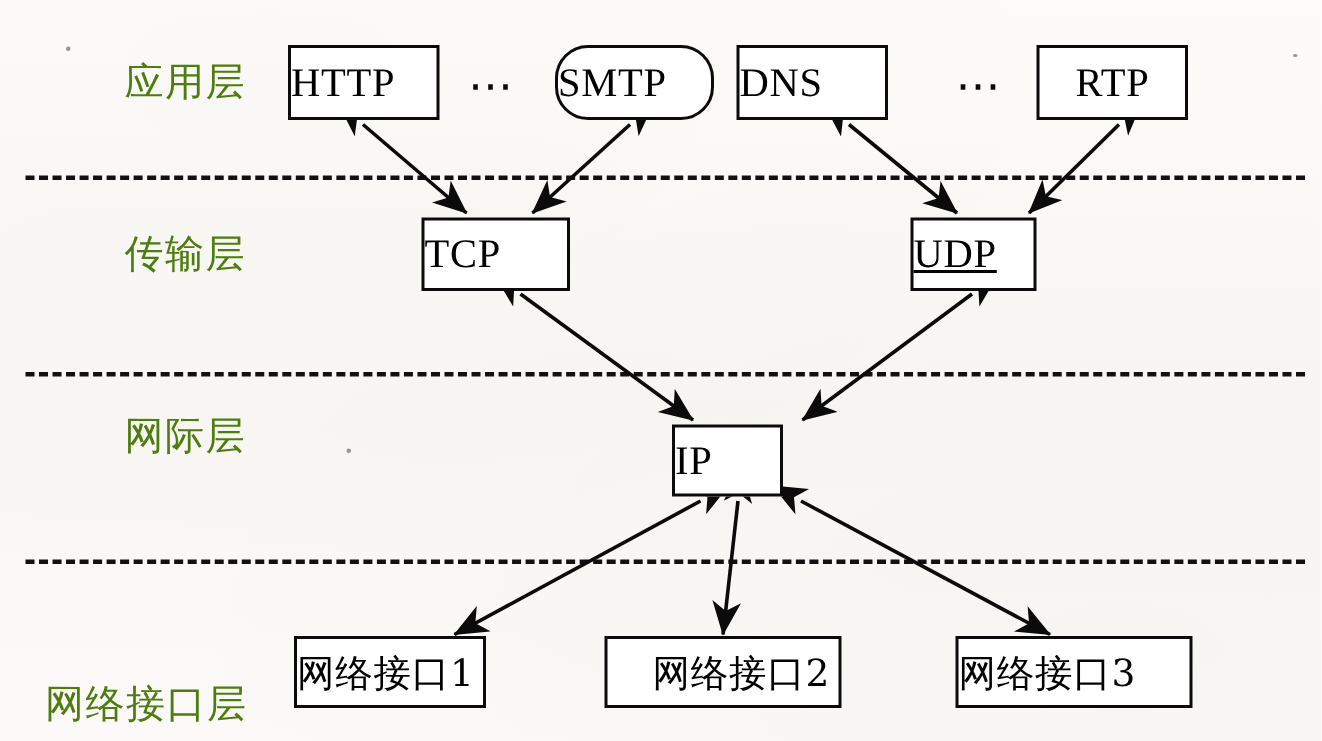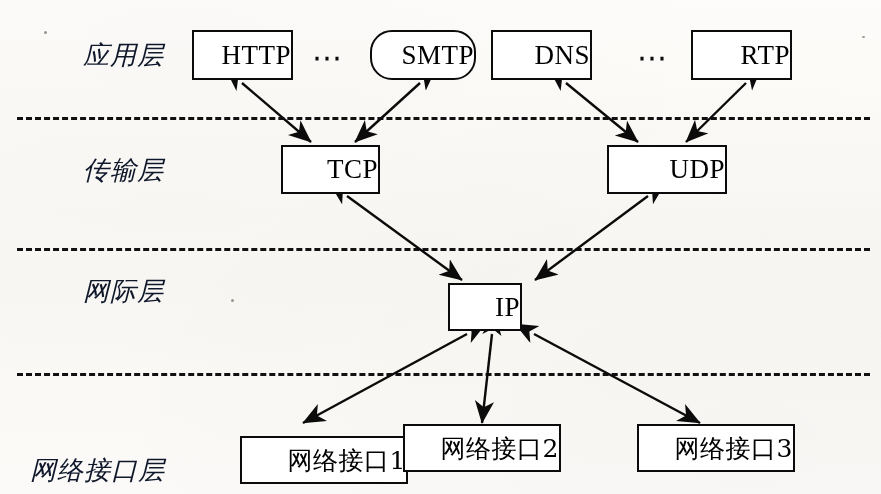--- a/index.html
+++ b/index.html
@@ -27,41 +27,40 @@
     pointer-events: none;
   }
 
   
   .layer-label {
     position: absolute;
     font-size: 26px;
     line-height: 1;
     letter-spacing: 1px;
     white-space: nowrap;
-    color: #0f172a;
+    color: #4d7c0f;
     font-family: "DejaVu Serif", "Liberation Serif", serif;
-    font-style: italic;
   }
 
   
   .divider {
     position: absolute;
     height: 0;
     border-top: 3px dashed #111111;
   }
 
   
   .box {
     position: absolute;
     box-sizing: border-box;
     border: 2.5px solid #0b0b0b;
     background: #ffffff;
     display: flex;
     align-items: center;
-    justify-content: flex-end;
+    justify-content: flex-start;
     color: #000000;
     z-index: 3;
   }
   .box-latin {
     font-family: "Liberation Serif", "DejaVu Serif", serif;
     font-size: 27px;
     letter-spacing: 0.5px;
   }
   .box-cjk {
     font-family: "DejaVu Serif", "Liberation Serif", serif;
@@ -161,37 +160,37 @@
   <div class="box box-latin" style="left:370px; top:30px; width:106px; height:50px;border-radius:22px;">
     <span>SMTP</span>
   </div>
 
   <div class="box box-latin" style="left:491px; top:30px; width:101px; height:50px;">
     <span>DNS</span>
   </div>
 
   <div class="ellipsis" style="left:637px; top:43px;">⋯</div>
 
-  <div class="box box-latin" style="left:691px; top:30px; width:101px; height:50px;">
+  <div class="box box-latin" style="left:691px; top:30px; width:101px; height:50px;padding-left:24px;">
     <span>RTP</span>
   </div>
 
-  <div class="box box-latin" style="left:281px; top:145px; width:99px; height:49px;padding-left:32px;">
+  <div class="box box-latin" style="left:281px; top:145px; width:99px; height:49px;">
     <span>TCP</span>
   </div>
 
-  <div class="box box-latin" style="left:607px; top:145px; width:120px; height:49px;">
+  <div class="box box-latin" style="left:607px; top:145px; width:84px; height:49px;text-decoration:underline;">
     <span>UDP</span>
   </div>
 
   <div class="box box-latin" style="left:448px; top:283px; width:74px; height:48px;">
     <span>IP</span>
   </div>
 
-  <div class="box box-cjk" style="left:196px; top:436px; width:168px; height:48px;margin-left:44px;">
+  <div class="box box-cjk" style="left:196px; top:424px; width:128px; height:48px;">
     <span>网络接口1</span>
   </div>
 
   <div class="box box-cjk" style="left:403px; top:424px; width:158px; height:48px;padding-left:30px;">
     <span>网络接口2</span>
   </div>
 
   <div class="box box-cjk" style="left:637px; top:424px; width:158px; height:48px;">
     <span>网络接口3</span>
   </div>

